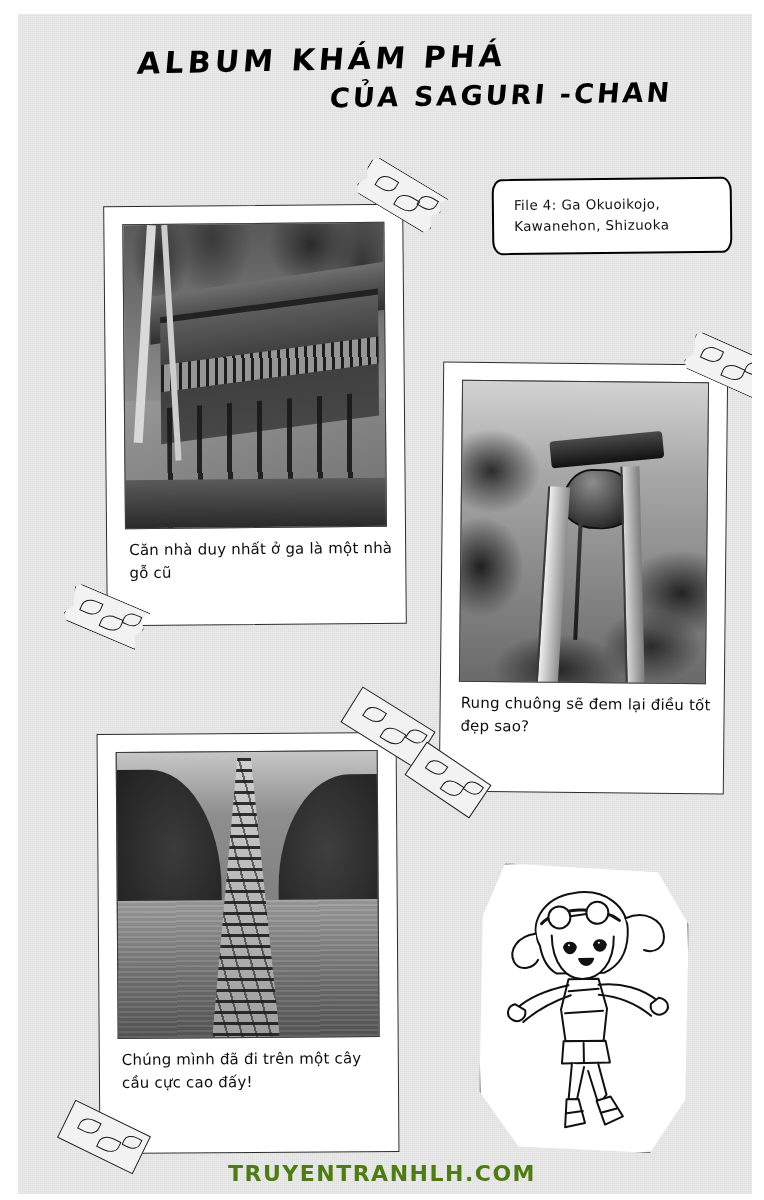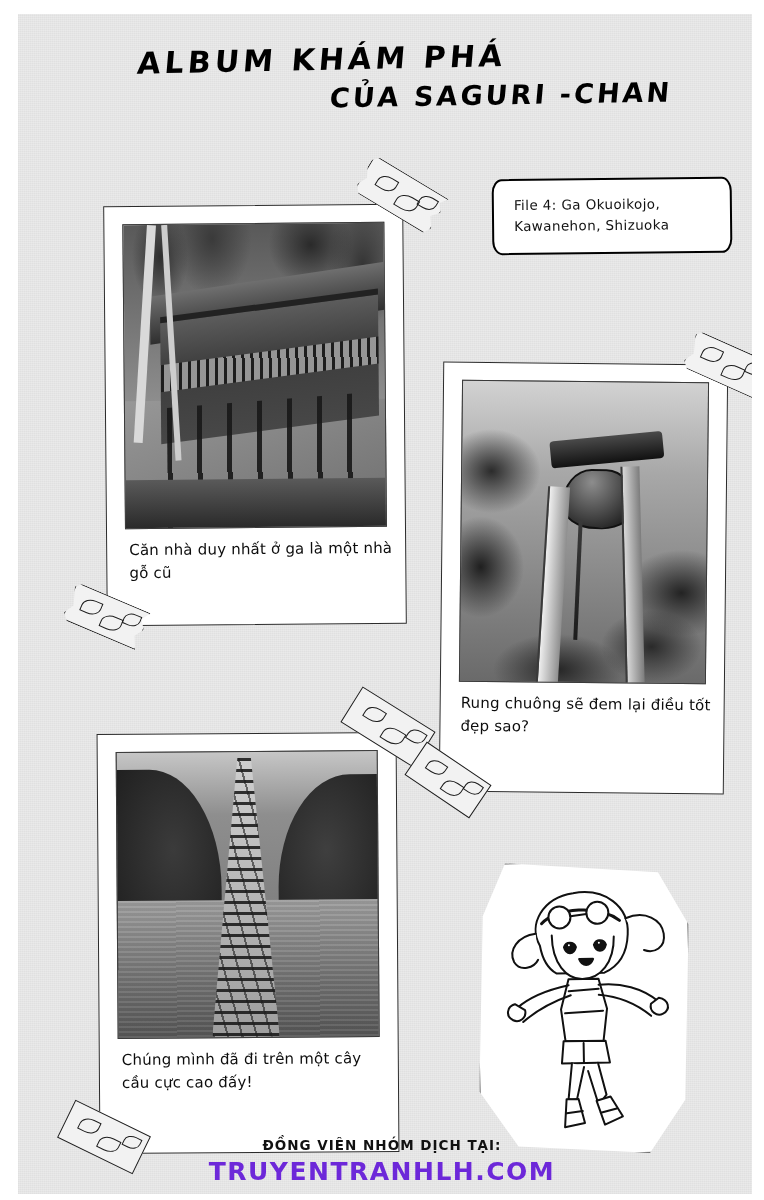--- a/index.html
+++ b/index.html
@@ -287,23 +287,23 @@
   .footer-line1 {
     font-family: "DejaVu Sans", sans-serif;
     font-weight: bold;
     font-size: 13.5px;
     letter-spacing: 1px;
     color: #111;
   }
   .footer-line2 {
     font-family: "DejaVu Sans", sans-serif;
     font-weight: bold;
-    font-size: 25px;
+    font-size: 22px;
     letter-spacing: 1.5px;
-    color: #6d28d9;
+    color: #4d7c0f;
     margin-top: 4px;
   }
 </style>
 </head>
 <body>
 
 <div id="page">
 
   <div class="title-block">
     <div class="title-line1">ALBUM KHÁM PHÁ</div>
@@ -435,21 +435,20 @@
 
         <path d="M86 236 L98 236 L104 260 L84 264 Z" fill="#fff"></path>
         <path d="M116 238 L130 234 L142 254 L124 262 Z" fill="#fff"></path>
         <path d="M86 250 L102 248"></path>
         <path d="M120 250 L136 246"></path>
       </g>
     </svg>
   </div>
 
   <div class="footer">
-    <div class="footer-line1">ĐỒNG VIÊN NHÓM DỊCH TẠI:</div>
     <div class="footer-line2">TRUYENTRANHLH.COM</div>
   </div>
 
   <div class="white-border-left"></div>
   <div class="white-border-right"></div>
   <div class="white-border-top"></div>
   <div class="white-border-bottom"></div>
 </div>
 
 </body></html>

